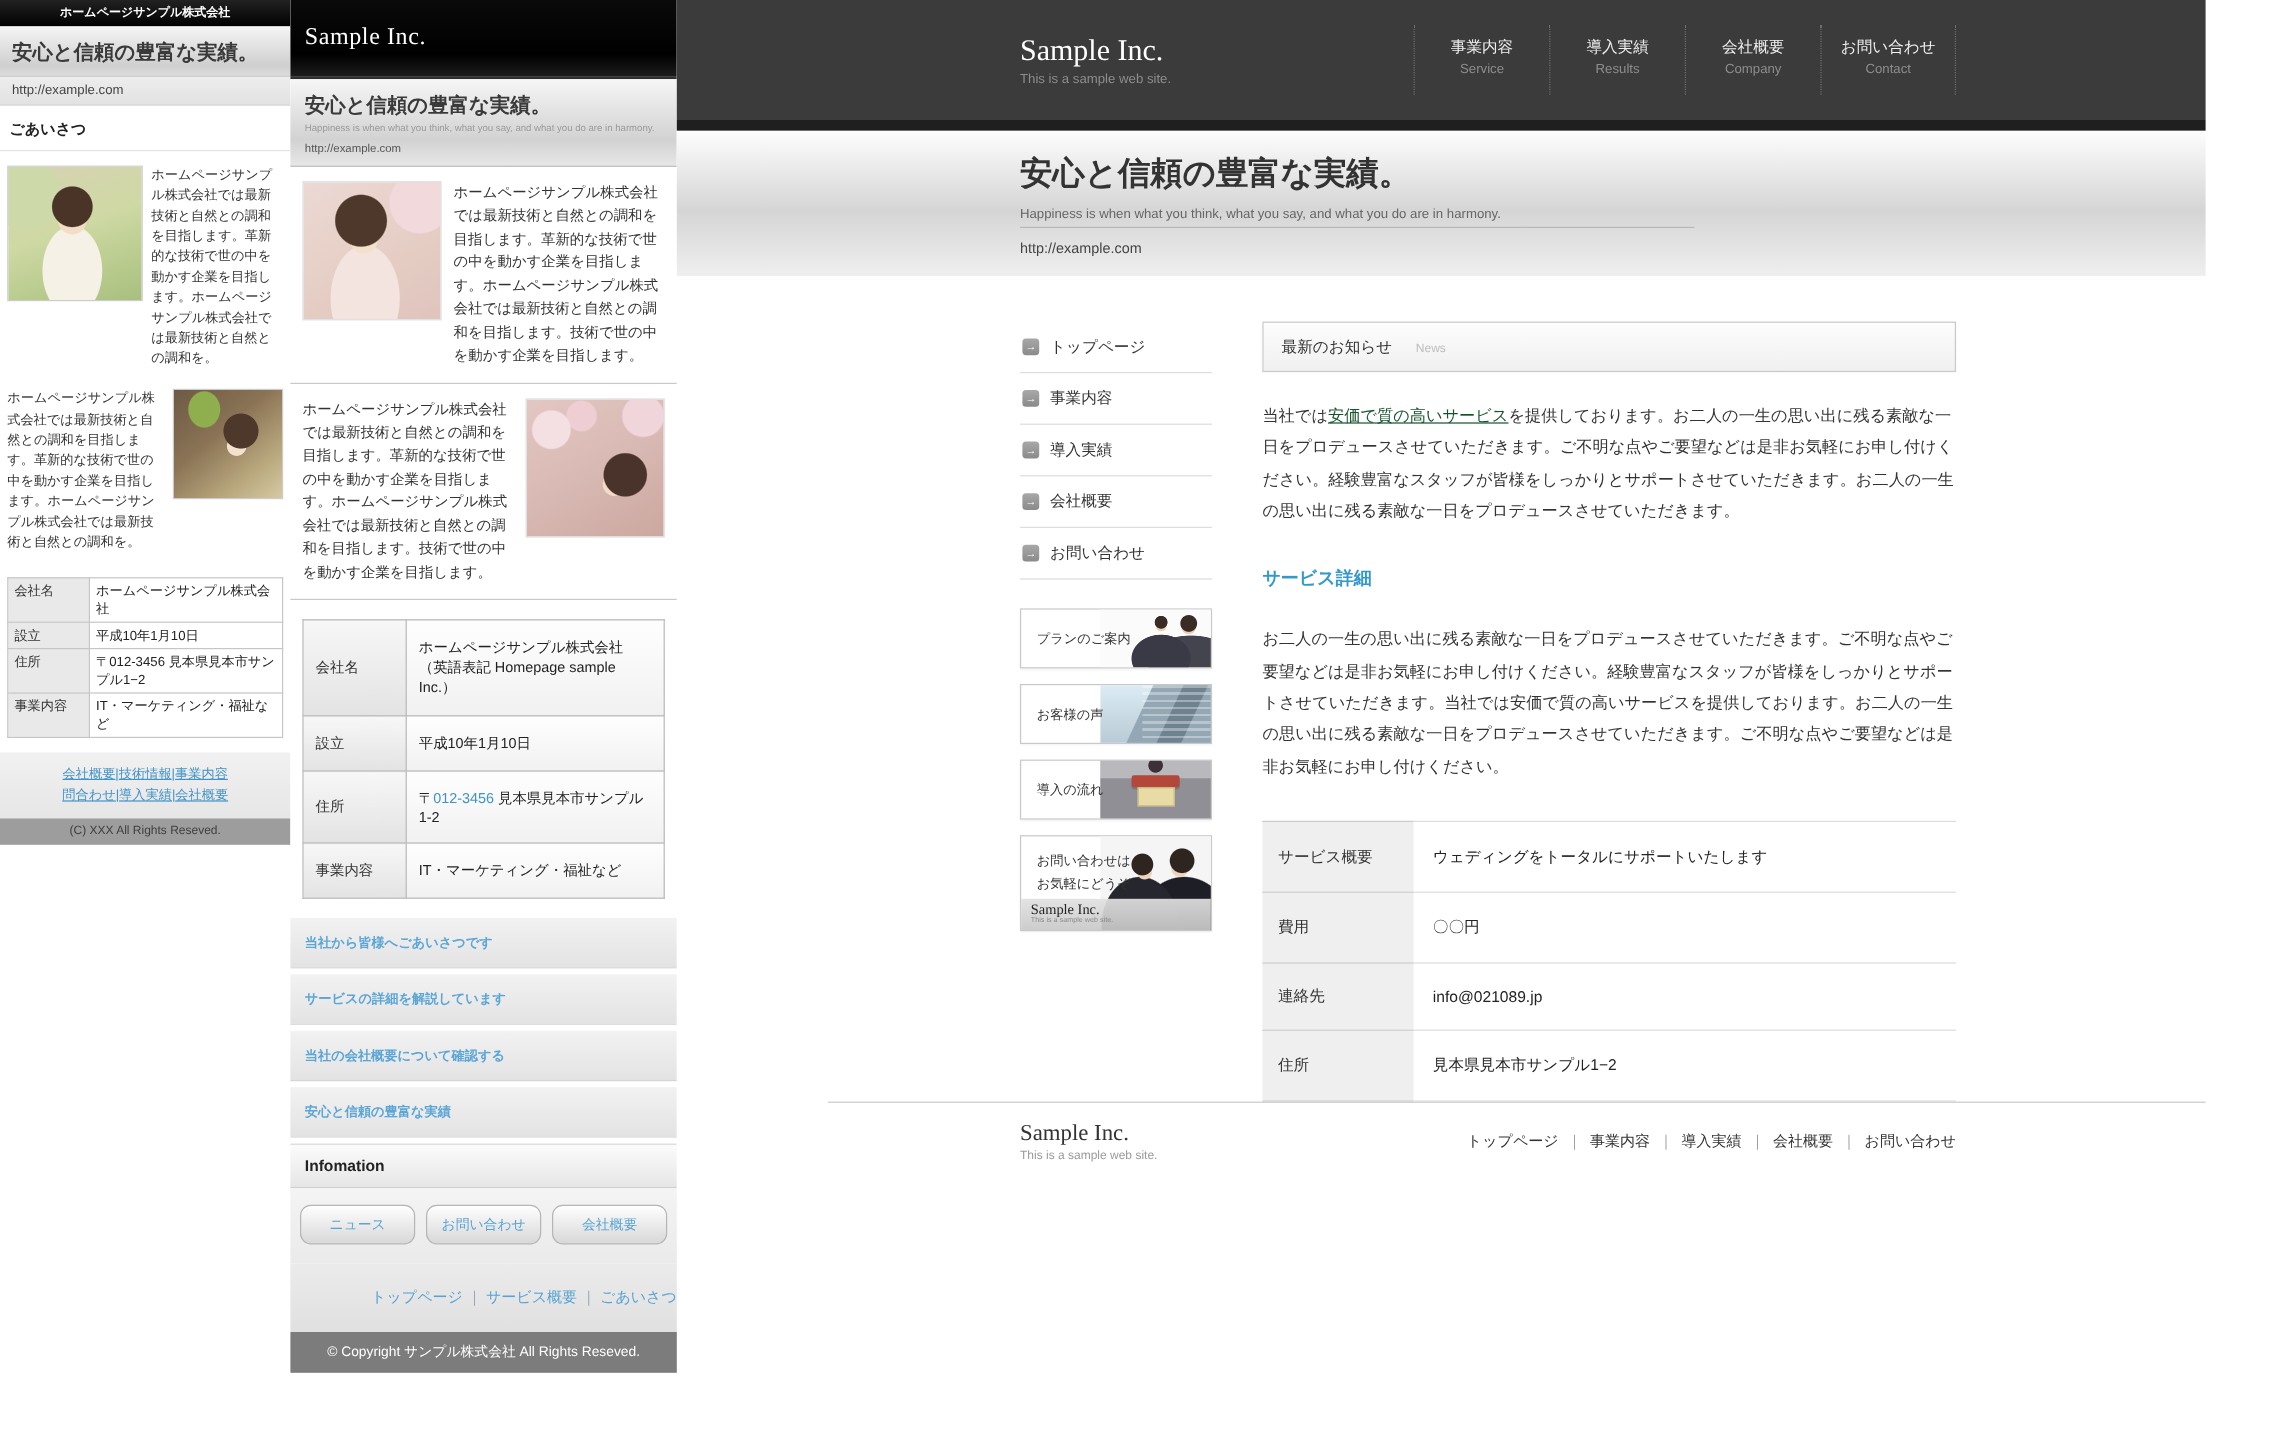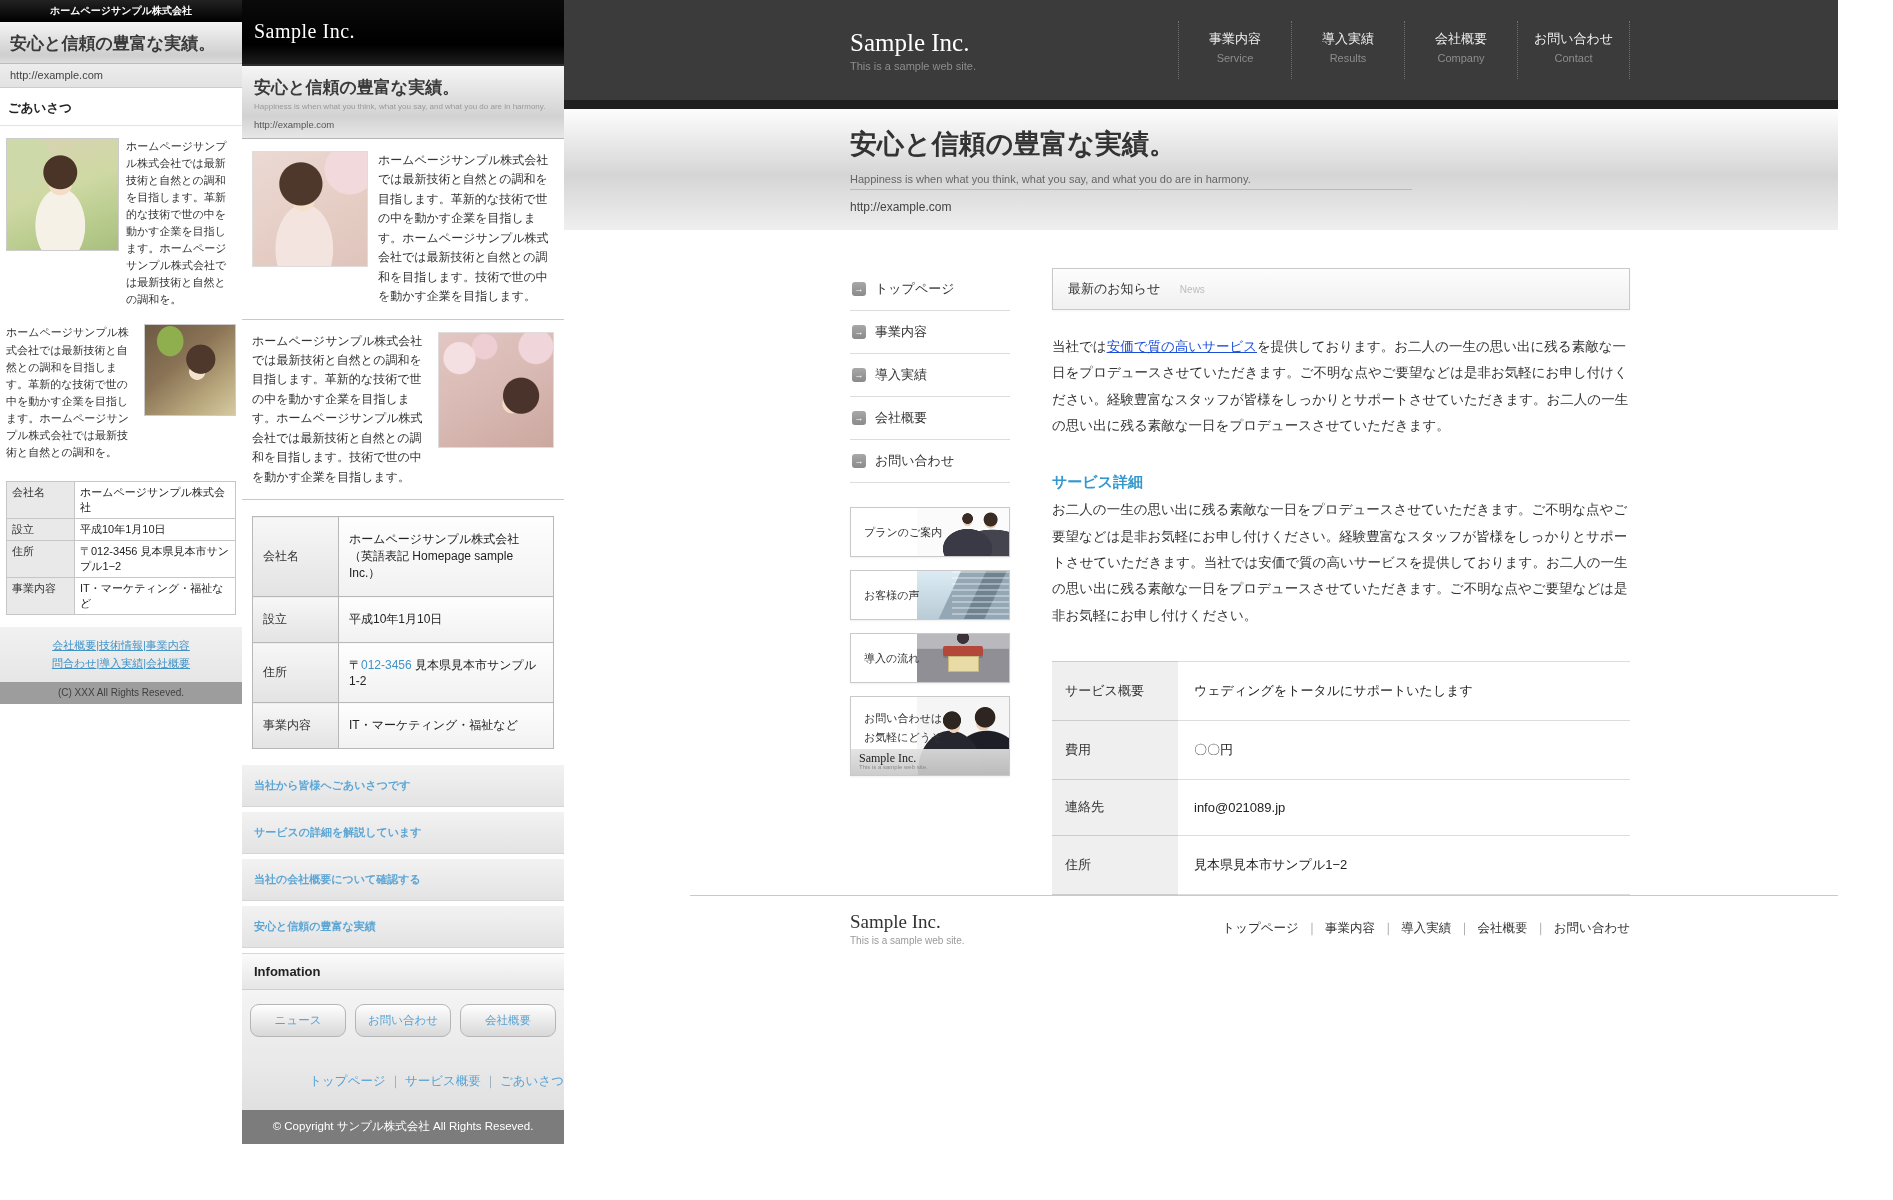--- a/index.html
+++ b/index.html
@@ -151,23 +151,23 @@
   .d-banner-tall .d-banner-label { padding-top:12px; line-height:1.7; }
   .d-mini-brand { position:absolute; left:0; right:0; bottom:0; height:26px; z-index:3;
     background:linear-gradient(180deg,rgba(225,225,225,.92),rgba(200,200,200,.92)); padding:3px 0 0 8px; }
   .d-mini-brand-name { font-size:12px; color:#222; line-height:1; }
   .d-mini-brand-tag { font-size:6px; color:#8a8a8a; }
   .d-main { flex:1; min-width:0; }
   .d-news { border:1px solid #c9c9c9; background:linear-gradient(180deg,#fdfdfd,#f0f0f0);
     padding:11px 15px; font-size:13px; color:#333; box-shadow:0 1px 2px rgba(0,0,0,.05); }
   .d-news-en { color:#bcbcbc; font-size:10px; margin-left:16px;text-align:center; }
   .d-para { font-size:13.5px; line-height:1.95; color:#333; margin-top:24px; }
-  .d-para a { color:#1d4ed8; text-decoration:underline; cursor:pointer; }
+  .d-para a { color:#14532d; text-decoration:underline; cursor:pointer; }
   .d-service-head { color:#3399cc; font-size:15px; font-weight:bold; margin-top:34px; }
-  .d-para2 { margin-top:5px; }
+  .d-para2 { margin-top:28px; }
   .d-table { width:100%; border-collapse:collapse; margin-top:32px; font-size:13px; }
   .d-table th { width:126px; background:#efefef; border-top:1px solid #ccc; border-bottom:1px solid #ccc;
     font-weight:normal; text-align:left; padding:12px 13px; color:#333; }
   .d-table td { border-top:1px solid #ddd; border-bottom:1px solid #ddd; padding:20px 16px; color:#222; }
   .d-footer { border-top:1px solid #c9c9c9; margin-left:126px; }
   .d-foot-wrap { width:780px; margin-left:160px; display:flex; justify-content:space-between;
     align-items:center; padding:15px 0 22px; }
   .d-foot-brand-name { font-size:19px; color:#333; }
   .d-foot-tag { font-size:10px; color:#9a9a9a; margin-top:2px; }
   .d-foot-links { font-size:12.5px; color:#333; }

